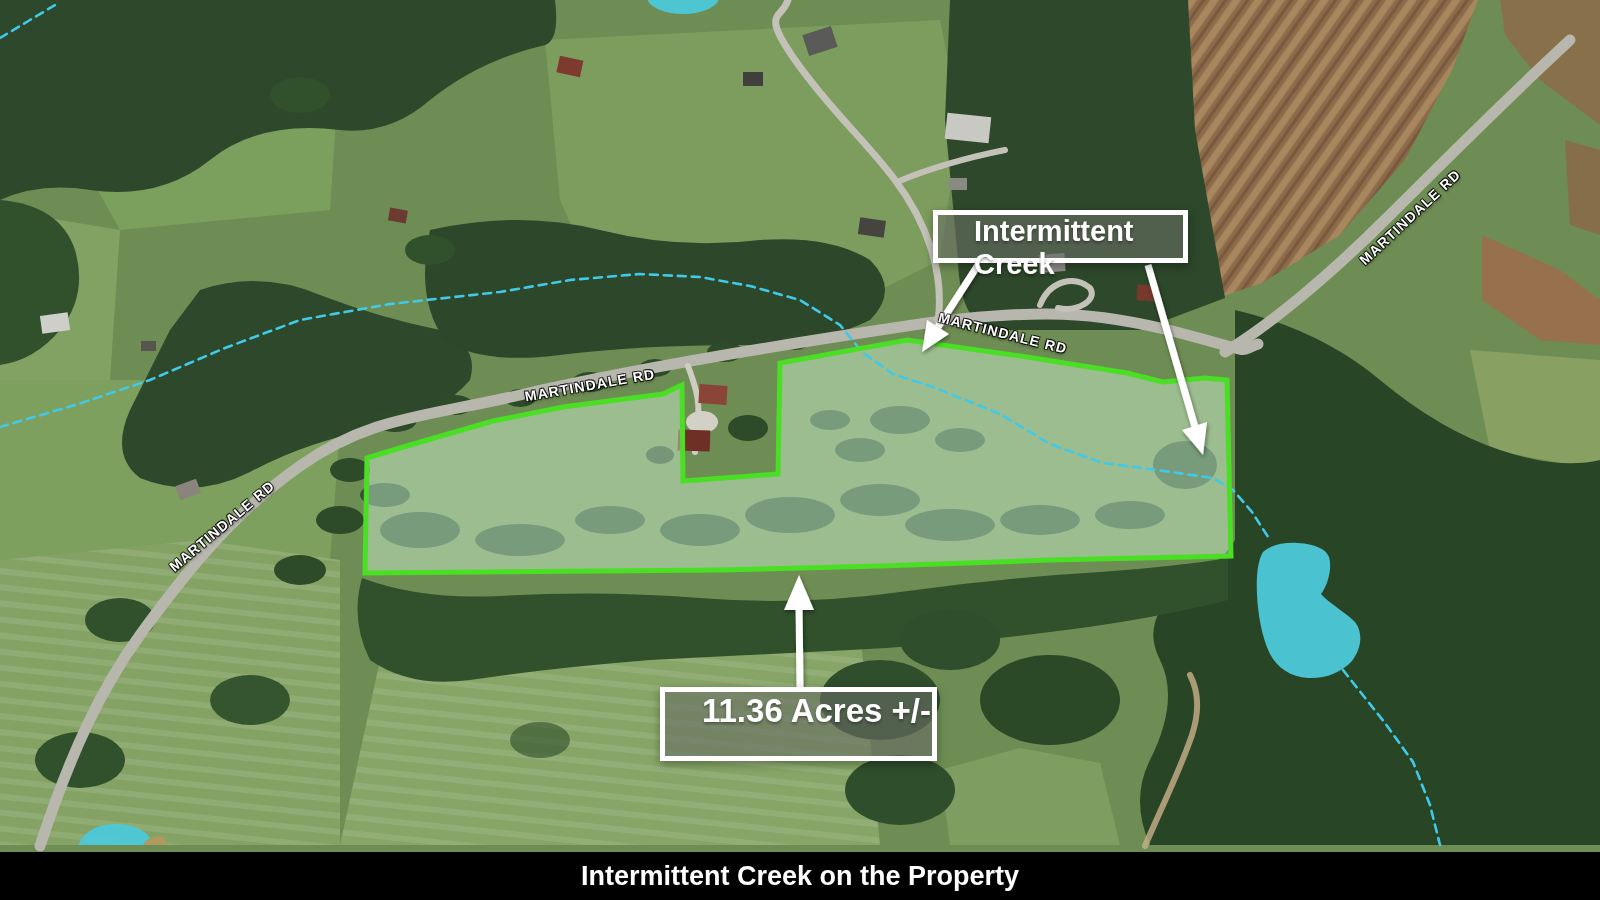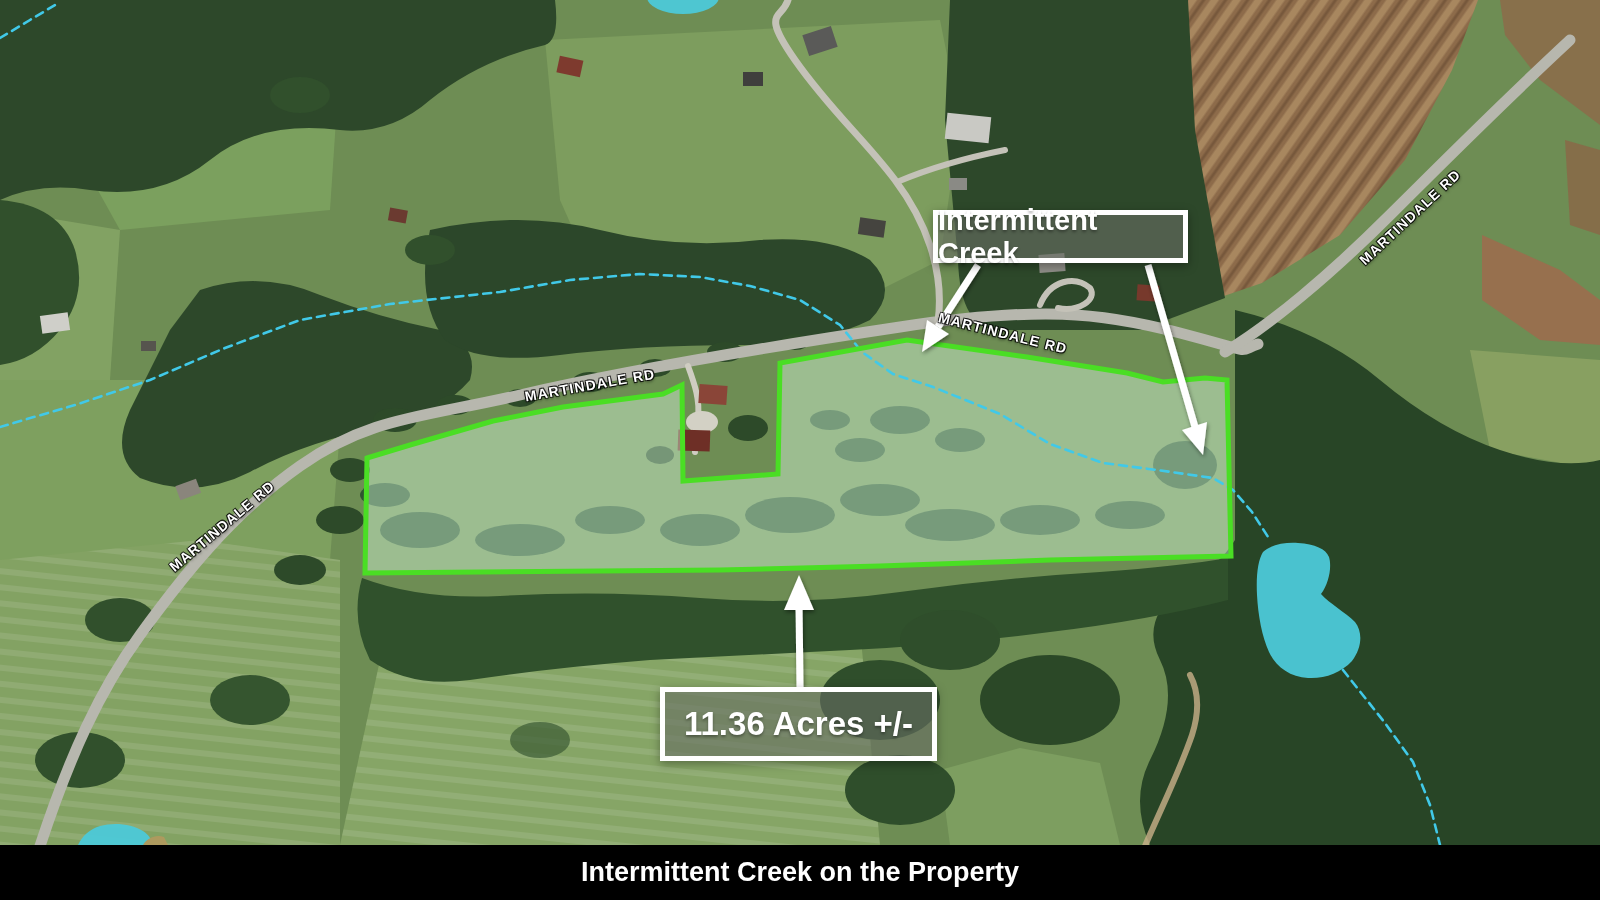--- a/index.html
+++ b/index.html
@@ -12,37 +12,37 @@
   .prop-stroke{fill:none;stroke:var(--boundary);stroke-width:5;stroke-linejoin:miter;}
   .creek polyline{fill:none;stroke:var(--creek);stroke-width:2.6;stroke-dasharray:8 6;stroke-linecap:round;}
   .pond-shape{fill:var(--pond);fill-opacity:.95;}
   .arrows line{stroke:var(--arrow);stroke-width:7;}
   .arrows polygon{fill:var(--arrow);stroke:none;}
 
   .map-label{position:absolute;box-sizing:border-box;
              background:var(--label-bg);
              border:5px solid var(--label-border);
              color:var(--label-text);font-weight:bold;
-             display:flex;align-items:center;justify-content:center;
+             display:flex;justify-content:center;
              text-shadow:0 2px 3px rgba(0,0,0,.35);
-             box-shadow:0 3px 9px rgba(0,0,0,.35);}
+             box-shadow:0 3px 9px rgba(0,0,0,.35);padding-left:36px;}
   #creek-label{left:933px;top:210px;width:255px;height:53px;font-size:29px;}
   #acres-label{left:660px;top:687px;width:277px;height:74px;font-size:33px;}
 
   .road-label{position:absolute;color:var(--road-label-text);
               font-size:14px;font-weight:bold;letter-spacing:1.2px;white-space:nowrap;
               text-shadow:-1px -1px 0 rgba(0,0,0,.75),1px -1px 0 rgba(0,0,0,.75),
                           -1px 1px 0 rgba(0,0,0,.75),1px 1px 0 rgba(0,0,0,.75),
                           0 2px 3px rgba(0,0,0,.5);}
   #road-label-1{left:1003px;top:333px;transform:translate(-50%,-50%) rotate(14deg);}
   #road-label-2{left:590px;top:385px;transform:translate(-50%,-50%) rotate(-10deg);}
   #road-label-3{left:222px;top:526px;transform:translate(-50%,-50%) rotate(-40deg);}
   #road-label-4{left:1410px;top:217px;transform:translate(-50%,-50%) rotate(-43deg);}
 
-  #caption-bar{position:absolute;left:0;bottom:0;width:1600px;height:55px;
+  #caption-bar{position:absolute;left:0;bottom:0;width:1600px;height:48px;
                background:var(--caption-bg);color:var(--caption-text);
                display:flex;align-items:center;justify-content:center;
                font-size:27px;font-weight:bold;}
 </style>
 </head>
 <body>
 
 <div id="stage">
 
   <svg id="map" viewBox="0 0 1600 900">

